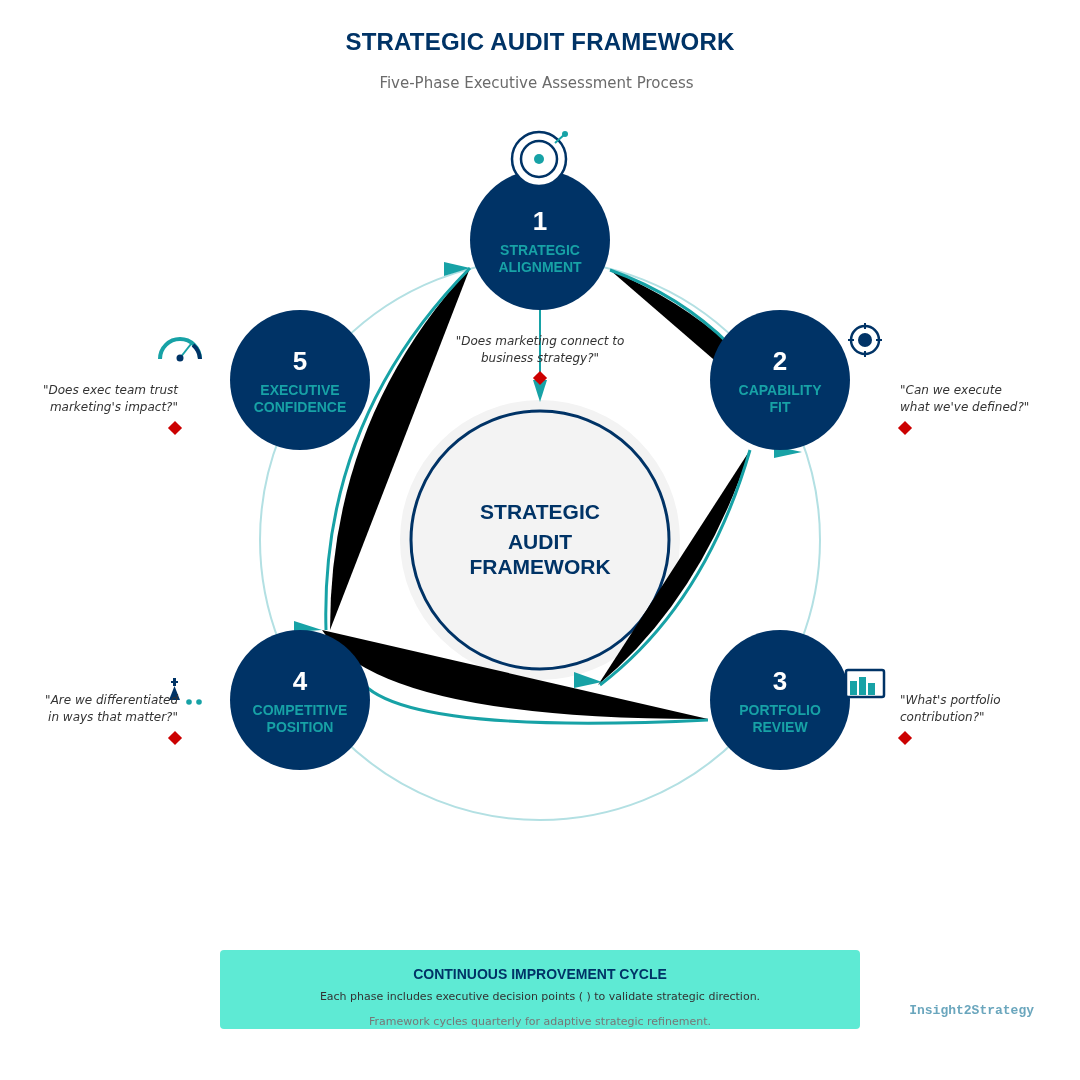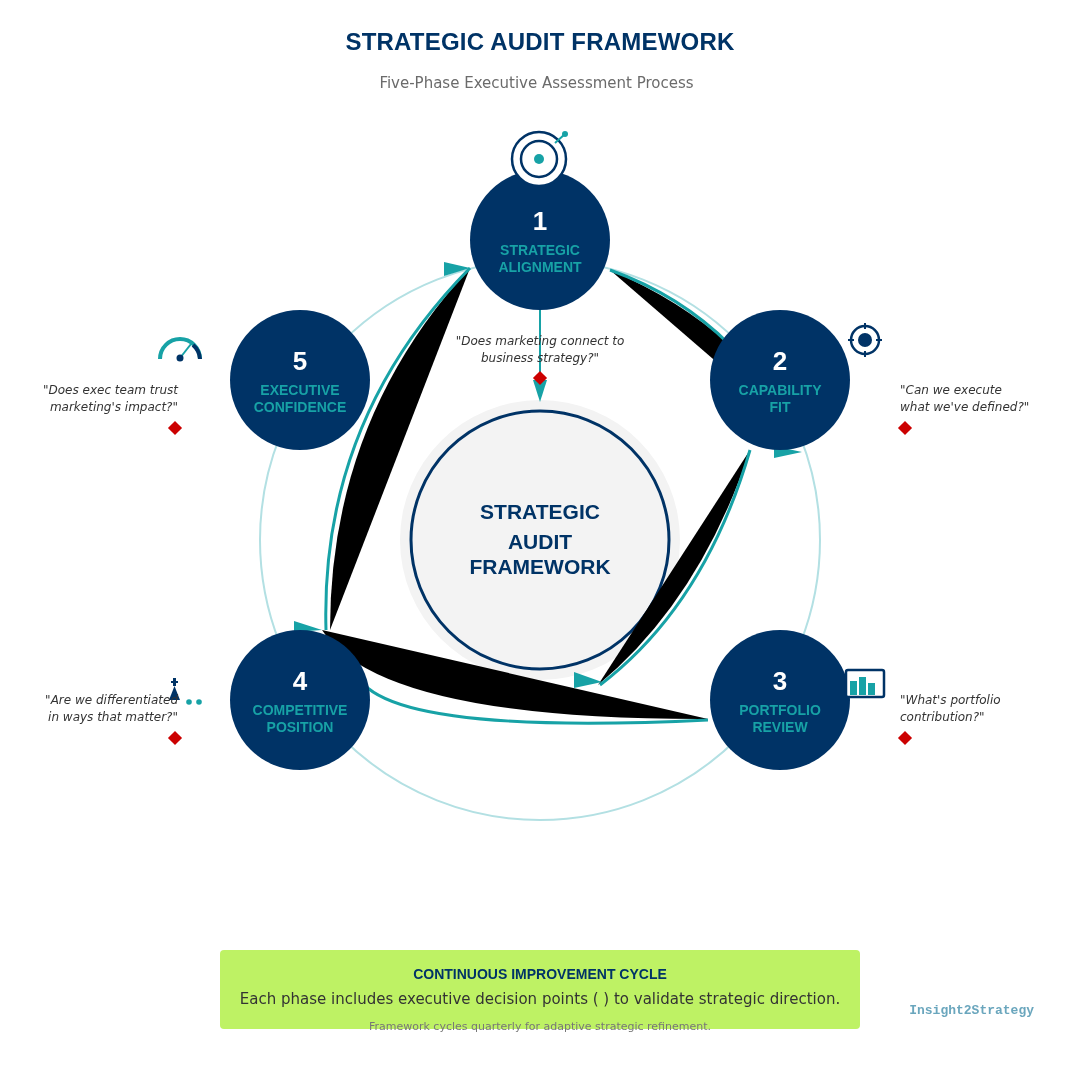--- a/index.html
+++ b/index.html
@@ -7,23 +7,23 @@
   .title { position: absolute; top: 28px; left: 0; width: 1080px; text-align: center; font-family: "Liberation Sans", sans-serif; font-weight: bold; font-size: 24px; color: #003366; letter-spacing: 0.2px; }
   .subtitle { position: absolute; top: 74px; left: 0; width: 1073px; text-align: center; font-family: "DejaVu Sans", sans-serif; font-size: 15px; color: #6b6b6b; }
   svg.diagram { position: absolute; left: 0; top: 0; }
   .node-num { font-family: "Liberation Sans", sans-serif; font-weight: bold; font-size: 26px; fill: #ffffff; }
   .node-label { font-family: "Liberation Sans", sans-serif; font-weight: bold; font-size: 14px; fill: #17a2a6; }
   .center-label { font-family: "Liberation Sans", sans-serif; font-weight: bold; font-size: 21px; fill: #003366; }
   .q { position: absolute; font-family: "DejaVu Sans", sans-serif; font-style: italic; font-size: 12px; color: #333333; line-height: 17px; }
   .q.center { text-align: center; }
   .q.right { text-align: right; }
   .diamond { position: absolute; width: 10px; height: 10px; background: #cc0000; transform: rotate(45deg); }
-  .footer-box { position: absolute; left: 220px; top: 950px; width: 640px; height: 79px; background: #bef264; border-radius: 4px; text-align: center; }
+  .footer-box { position: absolute; left: 220px; top: 950px; width: 640px; height: 79px; background: #5eead4; border-radius: 4px; text-align: center; }
   .footer-title { margin-top: 16px; font-family: "Liberation Sans", sans-serif; font-weight: bold; font-size: 14px; color: #003366; }
-  .footer-l1 { margin-top: 8px; font-family: "DejaVu Sans", sans-serif; font-size: 15px; color: #333333; }
+  .footer-l1 { margin-top: 8px; font-family: "DejaVu Sans", sans-serif; font-size: 11px; color: #333333; }
   .footer-l2 { margin-top: 12px; font-family: "DejaVu Sans", sans-serif; font-size: 11px; color: #777777; }
   .brand { position: absolute; left: 880px; top: 1003px; width: 154px; text-align: right; font-family: Liberation Mono, monospace; font-weight: bold; font-size: 13px; color: #6aa6bd; }
 </style>
 </head>
 <body>
 
 <div class="title">STRATEGIC AUDIT FRAMEWORK</div>
 <div class="subtitle">Five-Phase Executive Assessment Process</div>
 
 <svg class="diagram" width="1080" height="1080" viewBox="0 0 1080 1080">

